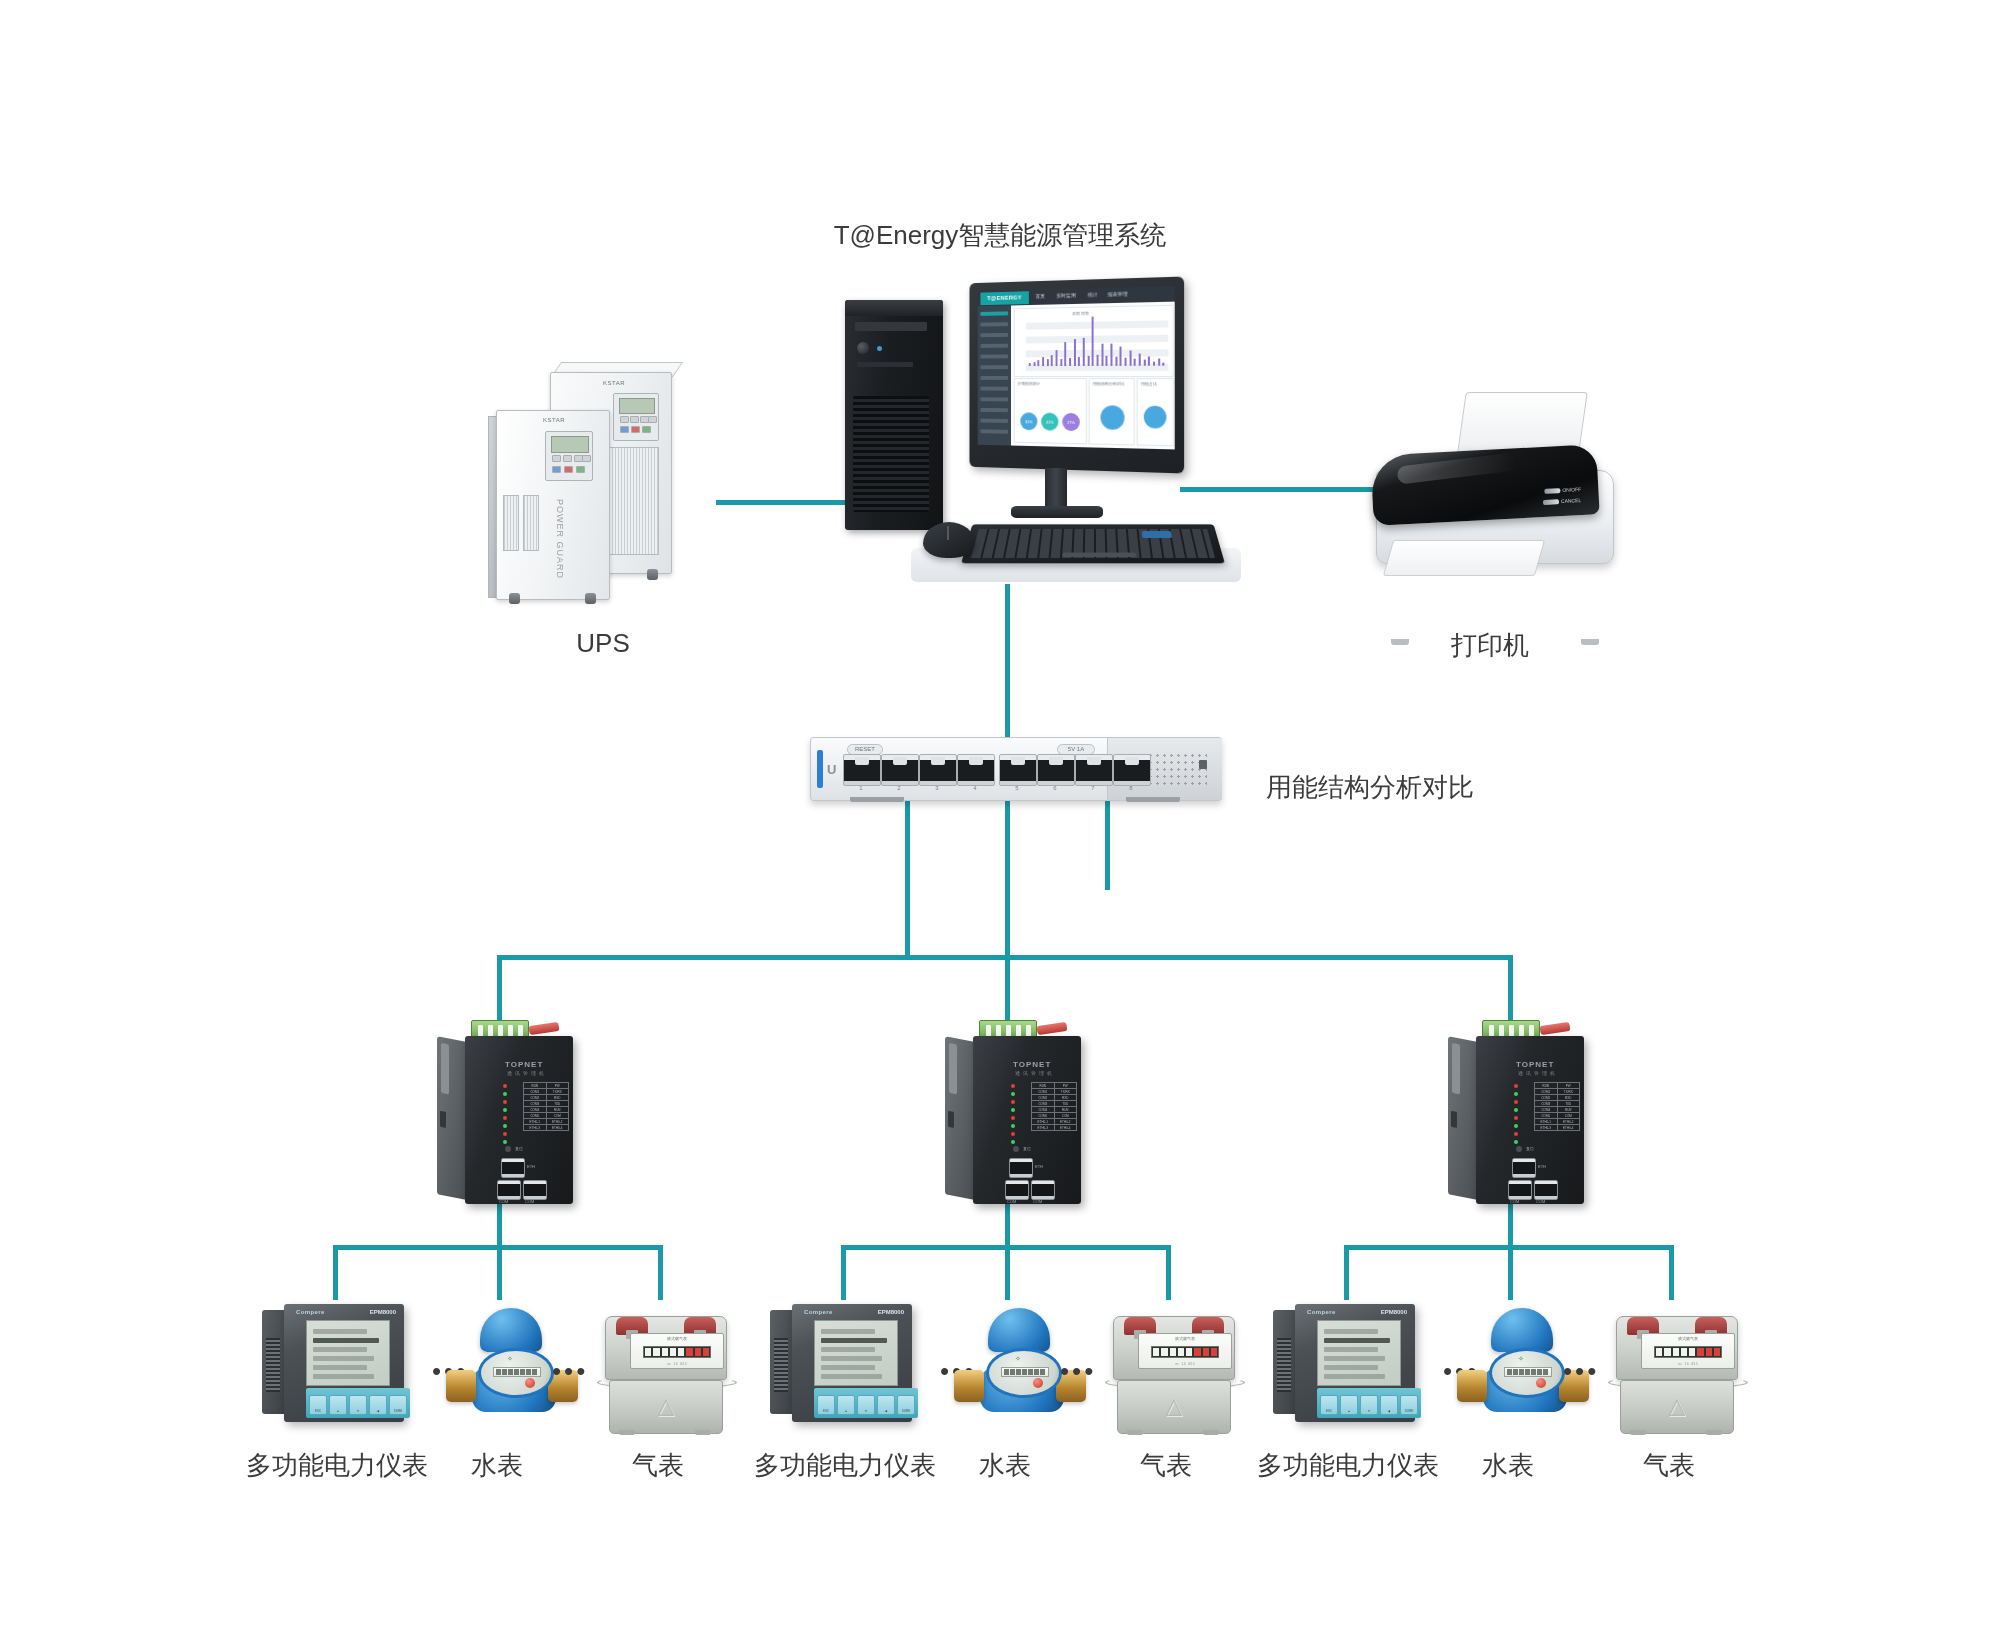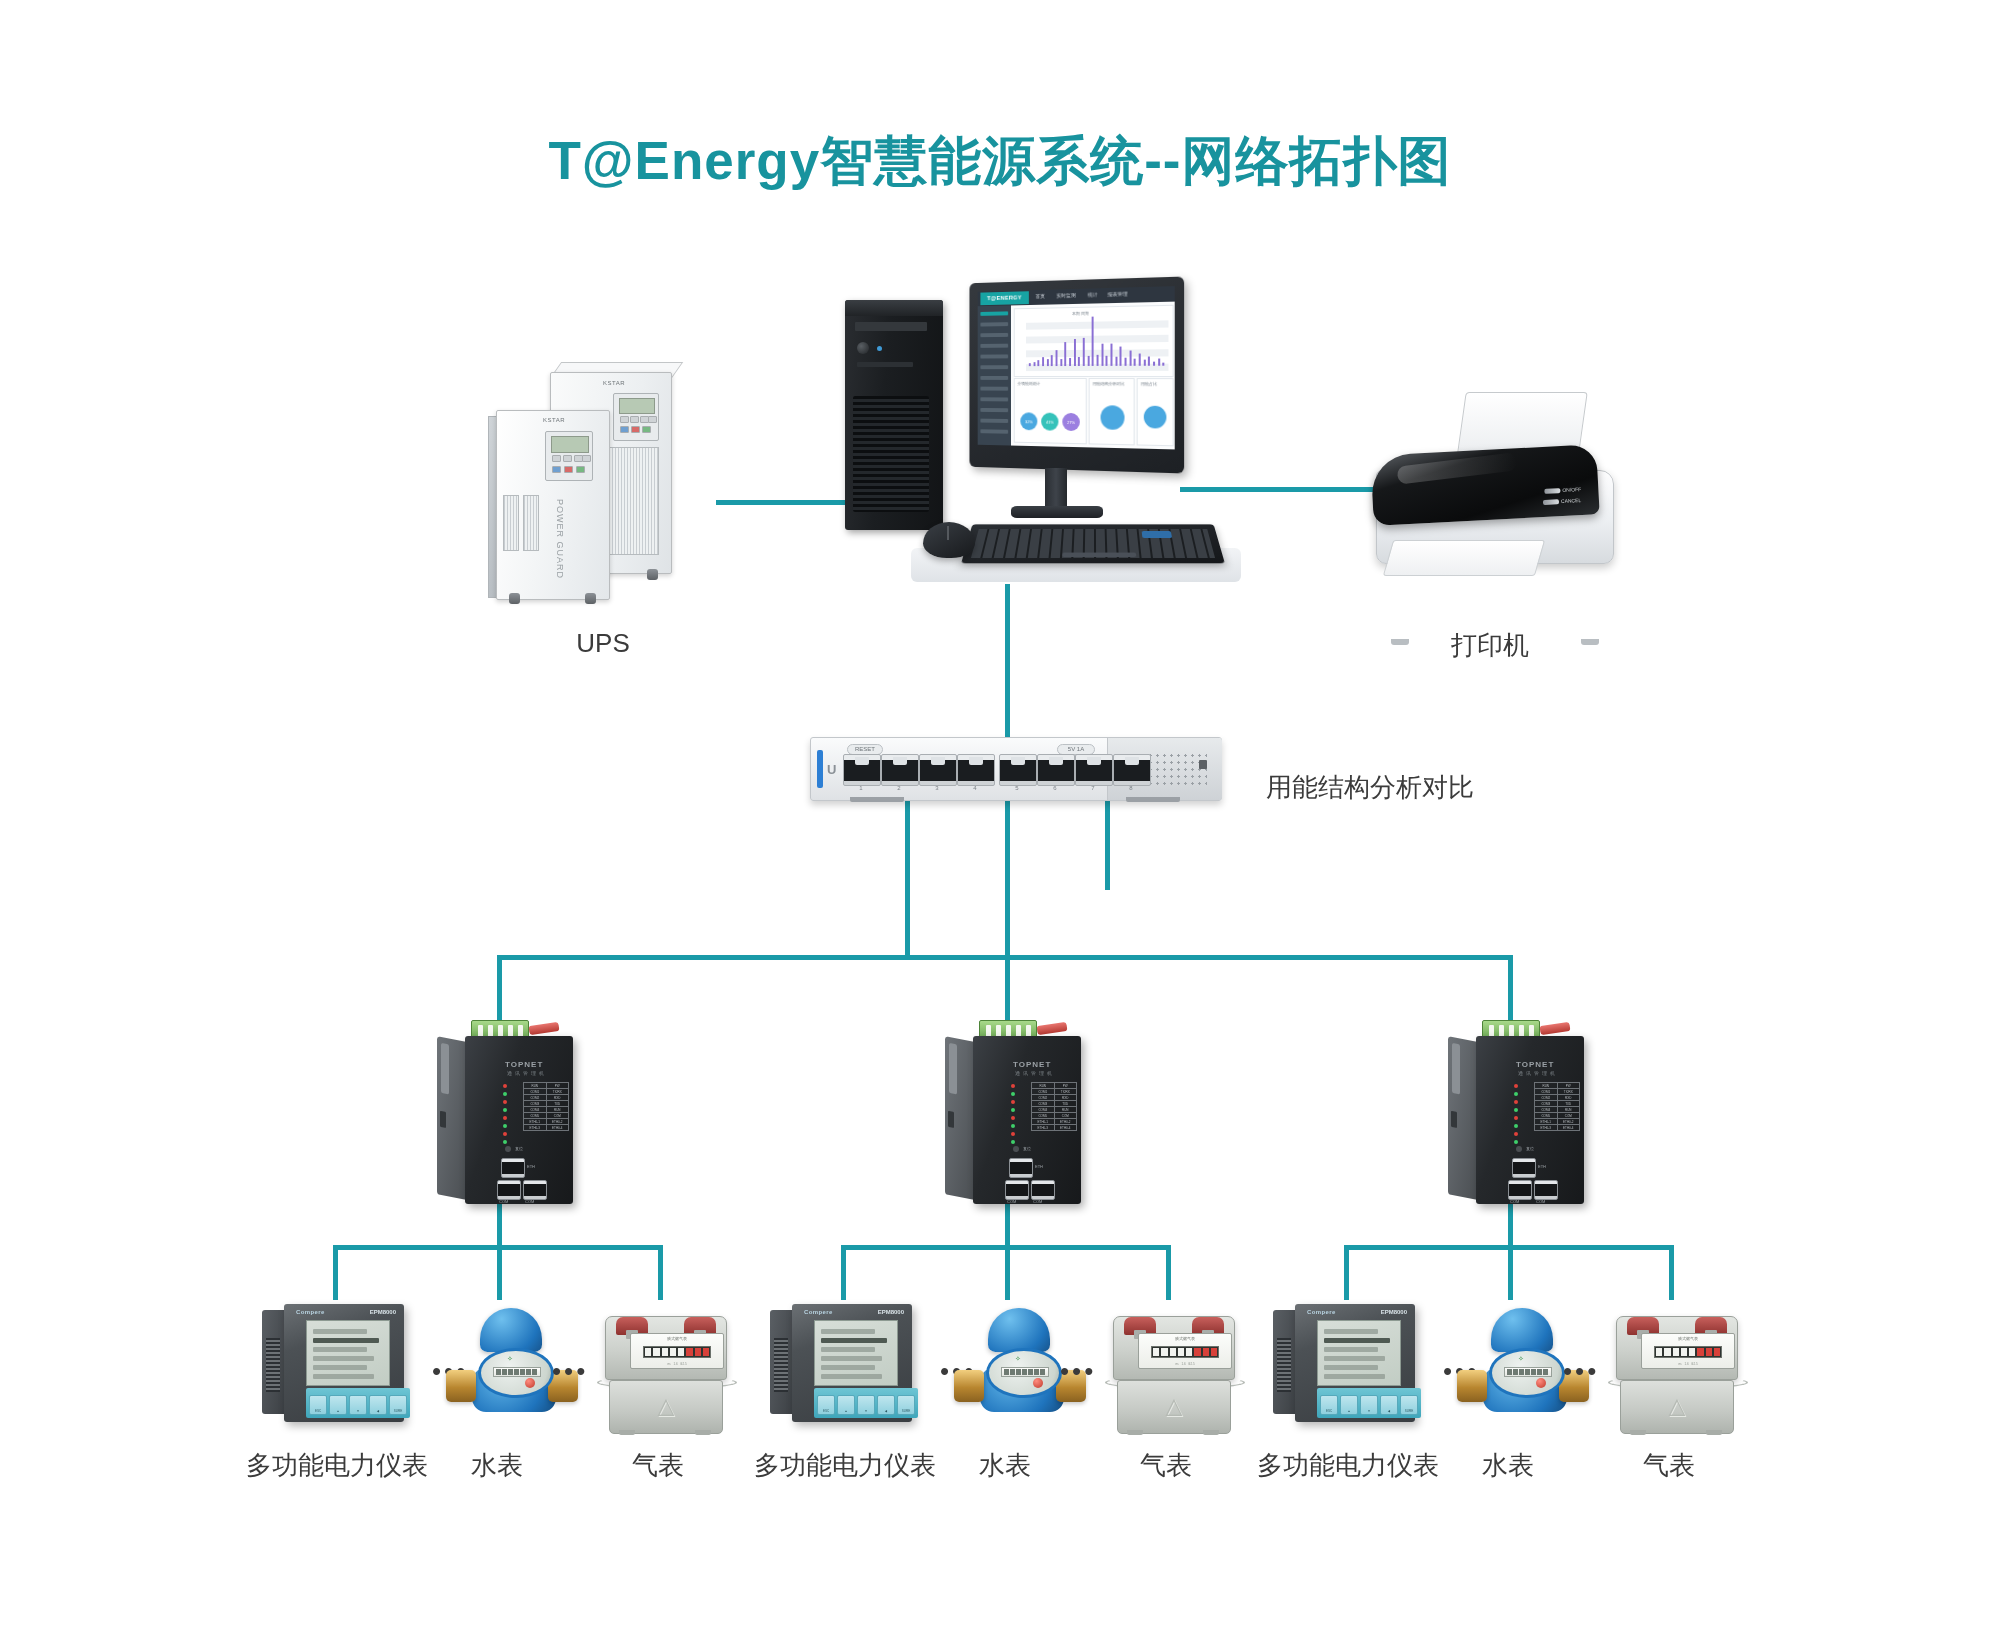--- a/index.html
+++ b/index.html
@@ -246,21 +246,21 @@
      border:1px solid #9aa09a;border-radius:3px 3px 5px 5px;}
   .gm-emb{position:absolute;left:0;top:12px;width:100%;text-align:center;
      font-size:22px;color:#b5bab4;text-shadow:1px 1px 0 #e6e9e4;}
   .gm-foot{position:absolute;top:130px;width:16px;height:5px;background:#a8ada8;border-radius:0 0 2px 2px;}
 </style>
 </head>
 <body>
 
 <div id="stage">
 
-  <div class="title">T@Energy智慧能源系统--网络拓扑图</div>
+  <div class="subtitle">T@Energy智慧能源管理系统</div>
 
   <div class="ln lh" style="left:716px;top:500px;width:160px;"></div>
 
   <div class="ln lh" style="left:1180px;top:487px;width:196px;"></div>
 
   <div class="ln lv" style="left:1005px;top:584px;height:156px;"></div>
 
   <div class="ln lv" style="left:905px;top:800px;height:158px;"></div>
   <div class="ln lv" style="left:1005px;top:800px;height:158px;"></div>
   <div class="ln lv" style="left:1105px;top:800px;height:90px;"></div>

